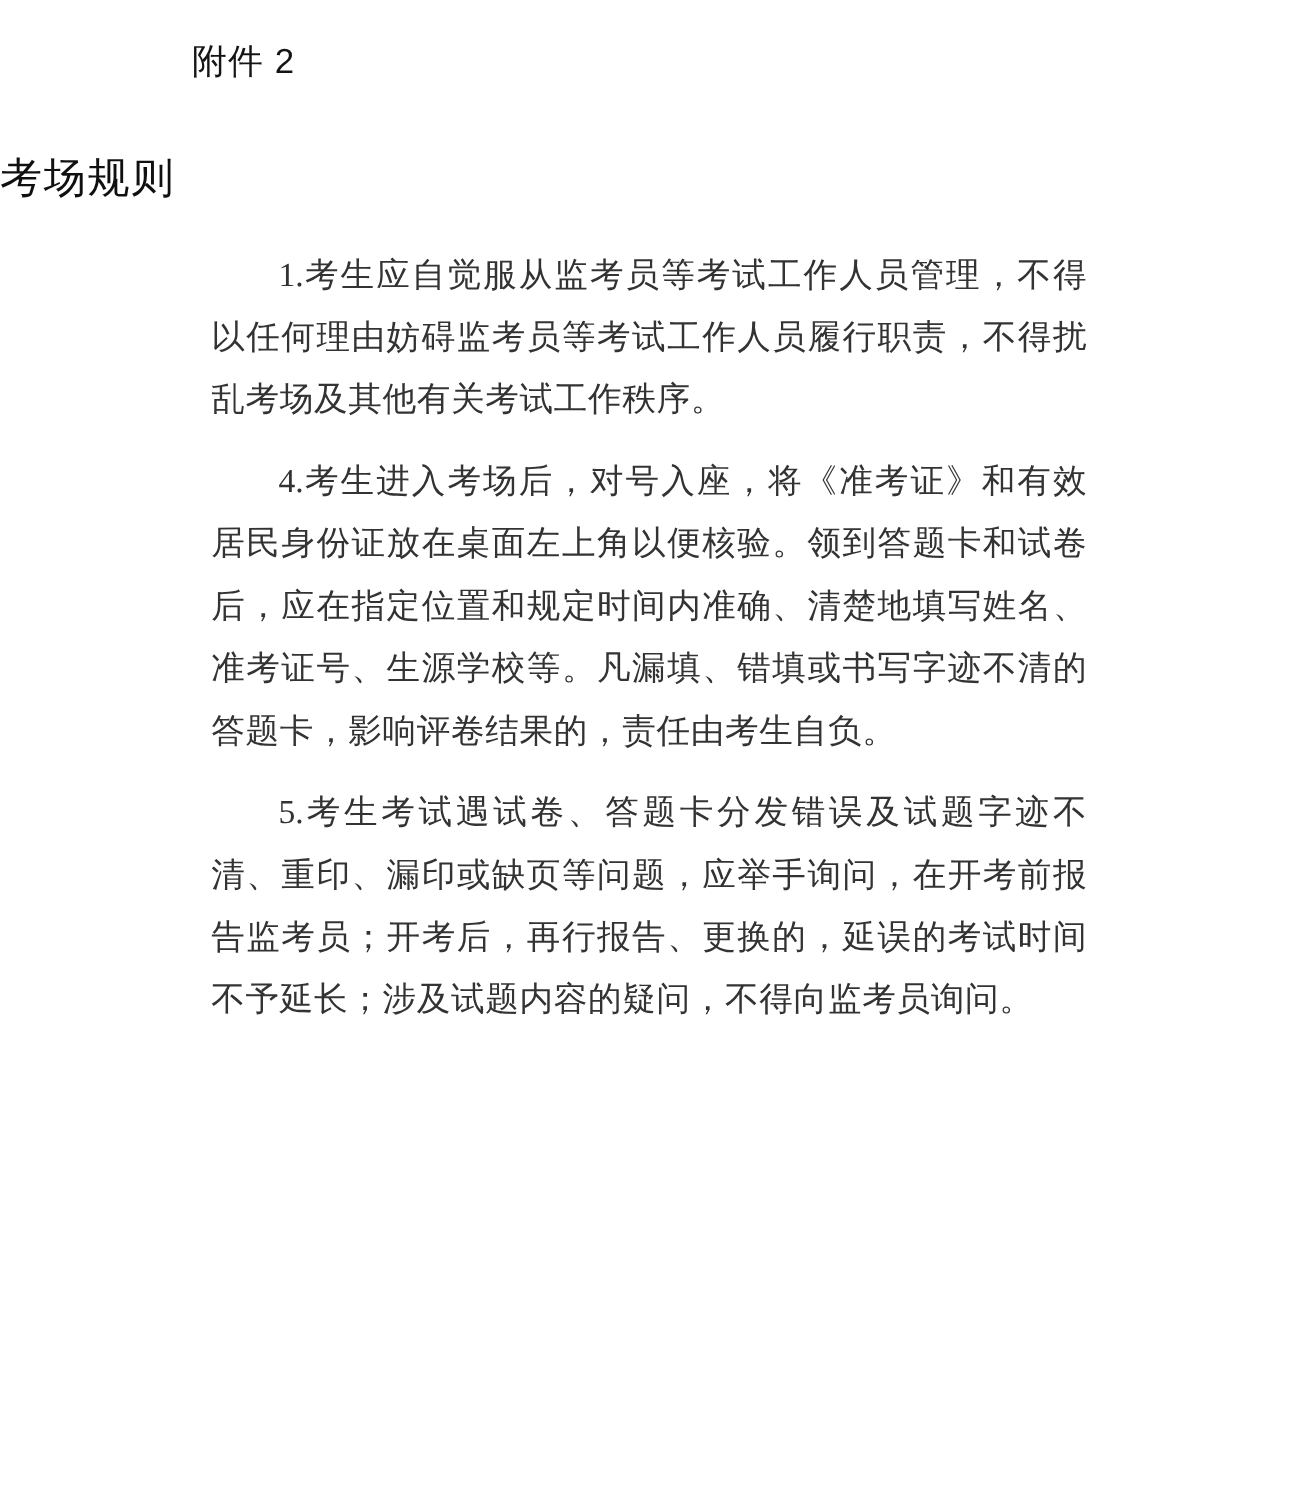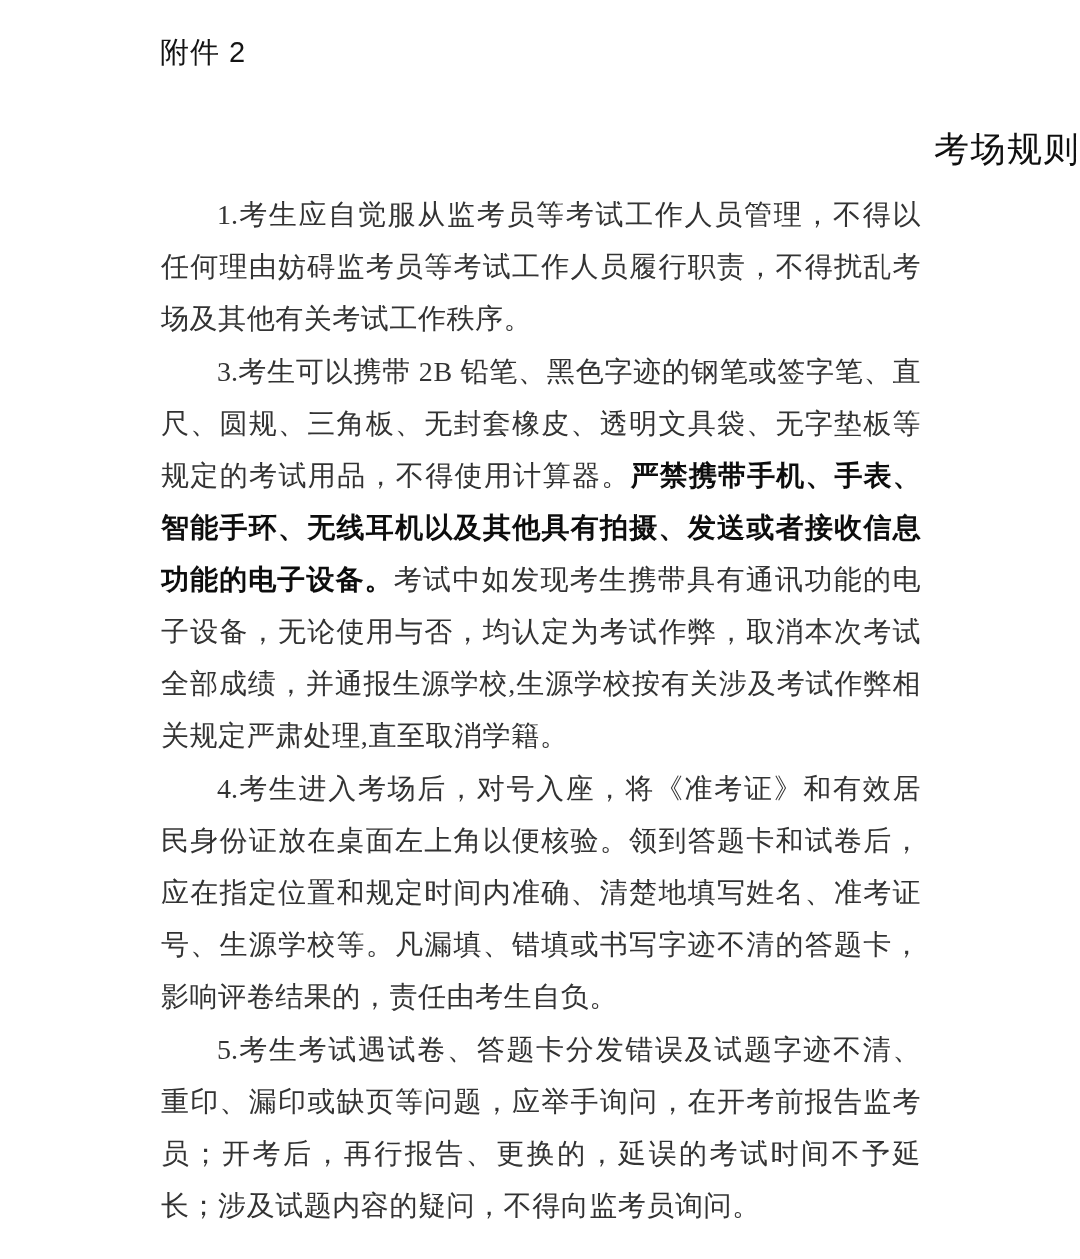--- a/index.html
+++ b/index.html
@@ -35,38 +35,38 @@
     color: #141414;
     white-space: pre;
   }
 
   
   .doc-title {
     position: absolute;
     left: 0;
     top: 126px;
     width: 1080px;
-    text-align: right;
+    text-align: left;
     font-family: "Liberation Sans", "DejaVu Sans", sans-serif;
     font-size: 35px;
     line-height: 46px;
     letter-spacing: 1.5px;
     color: #101010;
   }
 
   
   .body-block {
     position: absolute;
     left: 160px;
     top: 188px;
     width: 762px;
   }
 
   .para {
-    margin: 1px;
+    margin: 16px;
     padding: 0;
     font-family: "Liberation Serif", "DejaVu Serif", serif;
     font-size: 28px;
     line-height: 52px;
     letter-spacing: 0.55px;
     text-align: justify;
     text-justify: inter-character;
     text-indent: 56px;
     color: #333333;
     word-break: break-all;
@@ -96,20 +96,19 @@
 
   <div class="attachment-label">附件 2</div>
 
   <div class="doc-title">考场规则</div>
 
   <div class="body-block">
 
     <p class="para"><span class="num">1.</span><span>考生应自觉服从监考员等考试工作人员管理，不得以任何理由妨碍监考员等考试工作人员履行职责，不得扰乱考场及其他有关考试工作秩序。</span></p>
 
 
-    <p class="para"><span class="num">3.</span><span>考生可以携带 2B 铅笔、黑色字迹的钢笔或签字笔、直尺、圆规、三角板、无封套橡皮、透明文具袋、无字垫板等规定的考试用品，不得使用计算器。</span><span class="emphasis">严禁携带手机、手表、智能手环、无线耳机以及其他具有拍摄、发送或者接收信息功能的电子设备。</span><span>考试中如发现考生携带具有通讯功能的电子设备，无论使用与否，均认定为考试作弊，取消本次考试全部成绩，并通报生源学校,生源学校按有关涉及考试作弊相关规定严肃处理,直至取消学籍。</span></p>
 
     <p class="para"><span class="num">4.</span><span>考生进入考场后，对号入座，将《准考证》和有效居民身份证放在桌面左上角以便核验。领到答题卡和试卷后，应在指定位置和规定时间内准确、清楚地填写姓名、准考证号、生源学校等。凡漏填、错填或书写字迹不清的答题卡，影响评卷结果的，责任由考生自负。</span></p>
 
     <p class="para"><span class="num">5.</span><span>考生考试遇试卷、答题卡分发错误及试题字迹不清、重印、漏印或缺页等问题，应举手询问，在开考前报告监考员；开考后，再行报告、更换的，延误的考试时间不予延长；涉及试题内容的疑问，不得向监考员询问。</span></p>
 
   </div>
 </div>
 
 </body></html>

